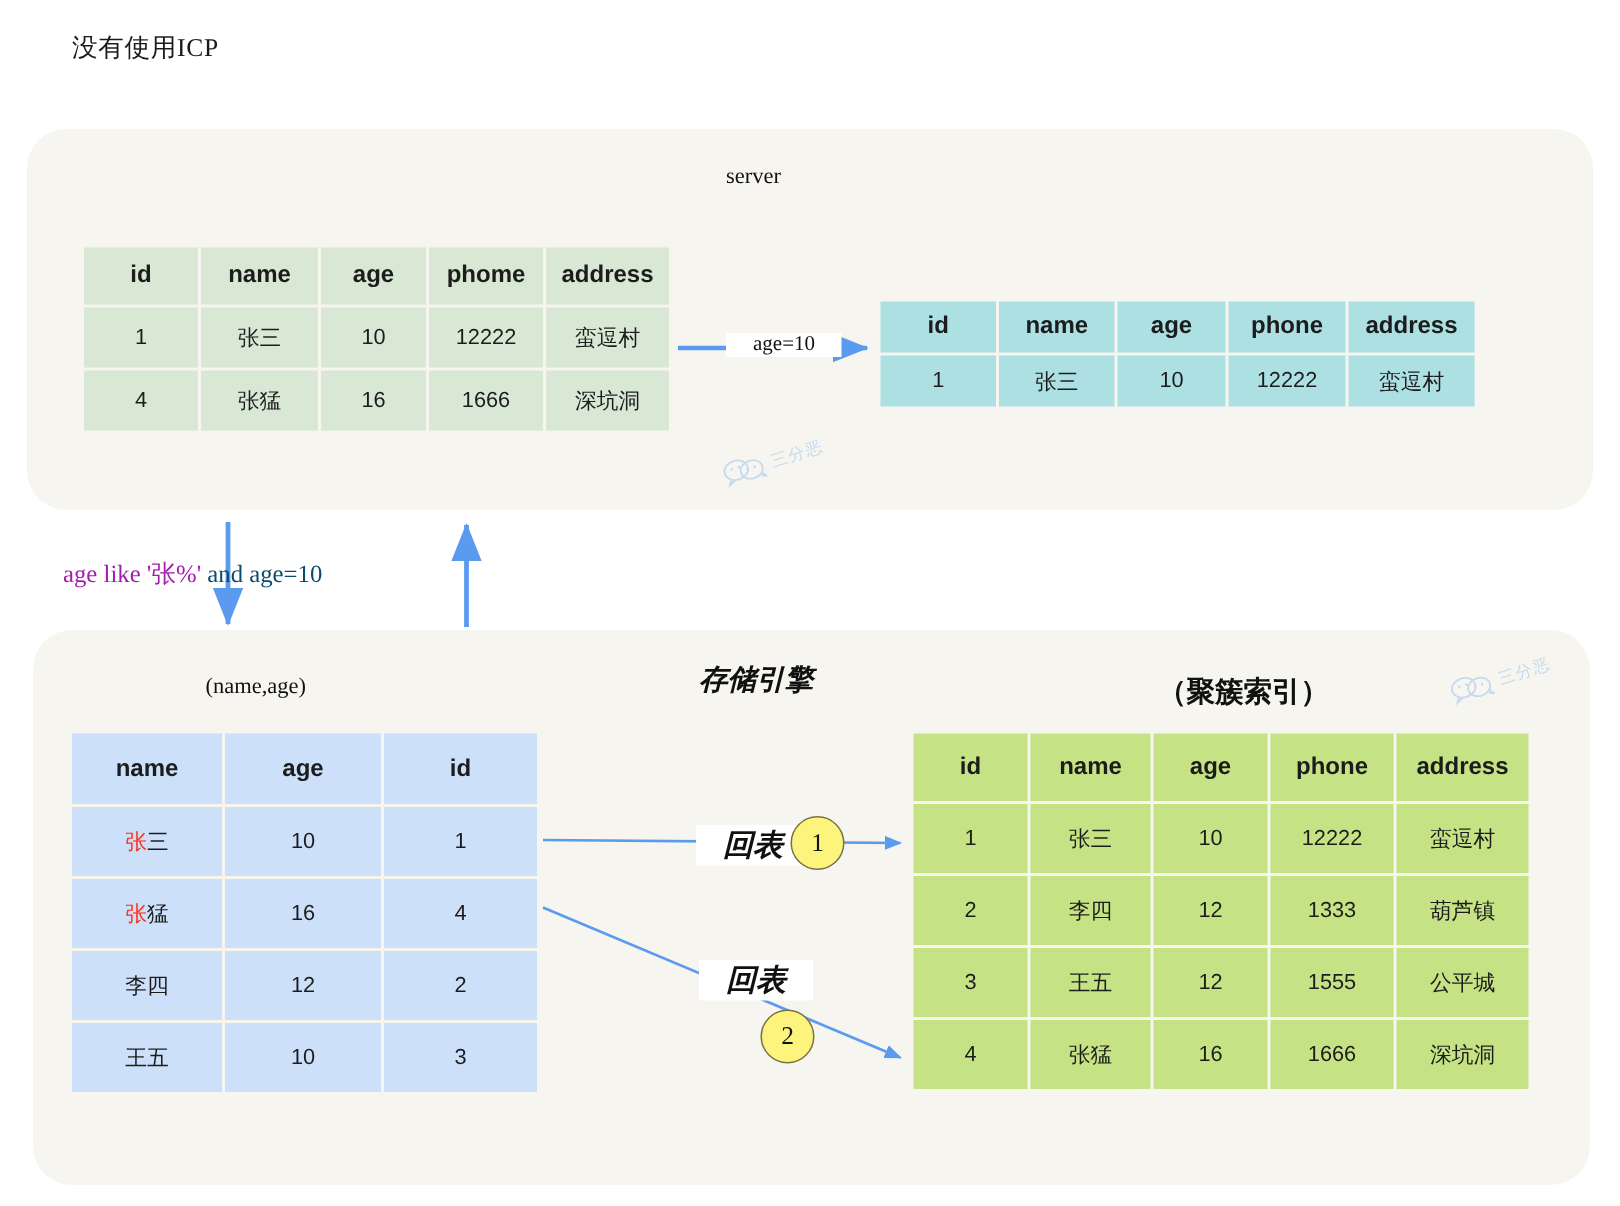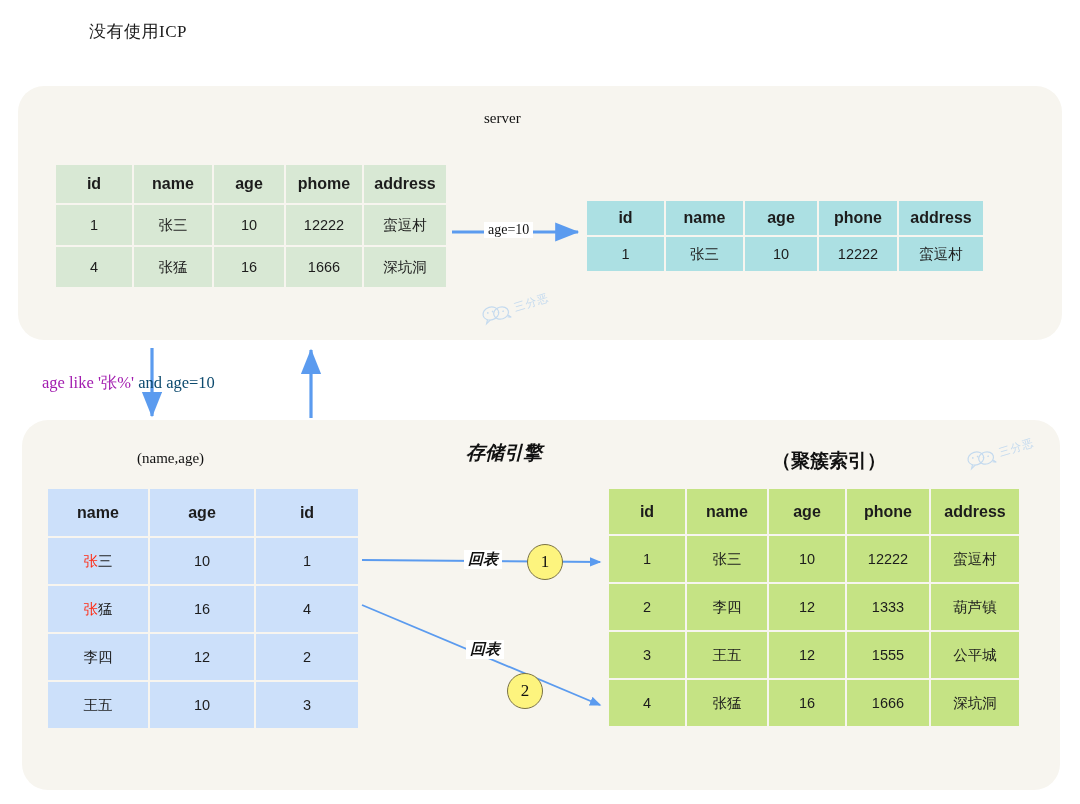--- a/index.html
+++ b/index.html
@@ -16,21 +16,20 @@
   }
   .page-title {
     position: absolute;
     left: 48px;
     top: 20px;
     font-family: "Liberation Serif", serif;
     font-size: 17px;
     font-weight: 400;
     color: #1a1a1a;
     letter-spacing: 0.5px;
-    margin-left: 41px;
   }
   .panel {
     position: absolute;
     background: #f7f5ef;
     border-radius: 26px;
   }
   #panel-server {
     left: 18px;
     top: 86px;
     width: 1044px;
@@ -90,27 +89,27 @@
     width: 1080px;
     height: 804px;
     pointer-events: none;
   }
   .edge-label {
     position: absolute;
     background: #ffffff;
     font-family: "Liberation Serif", serif;
     font-size: 14px;
     color: #111;
-    padding: 0 4px;
+    padding: 0 18px;
     white-space: nowrap;
   }
   .edge-label.kai {
     font-weight: 700;
     font-style: italic;
-    font-size: 15px;
+    font-size: 20px;
     font-family: "Liberation Serif", serif;
   }
   .sql-label {
     position: absolute;
     left: 42px;
     top: 372px;
     font-family: "Liberation Serif", serif;
     font-size: 16.5px;
     white-space: nowrap;
   }

